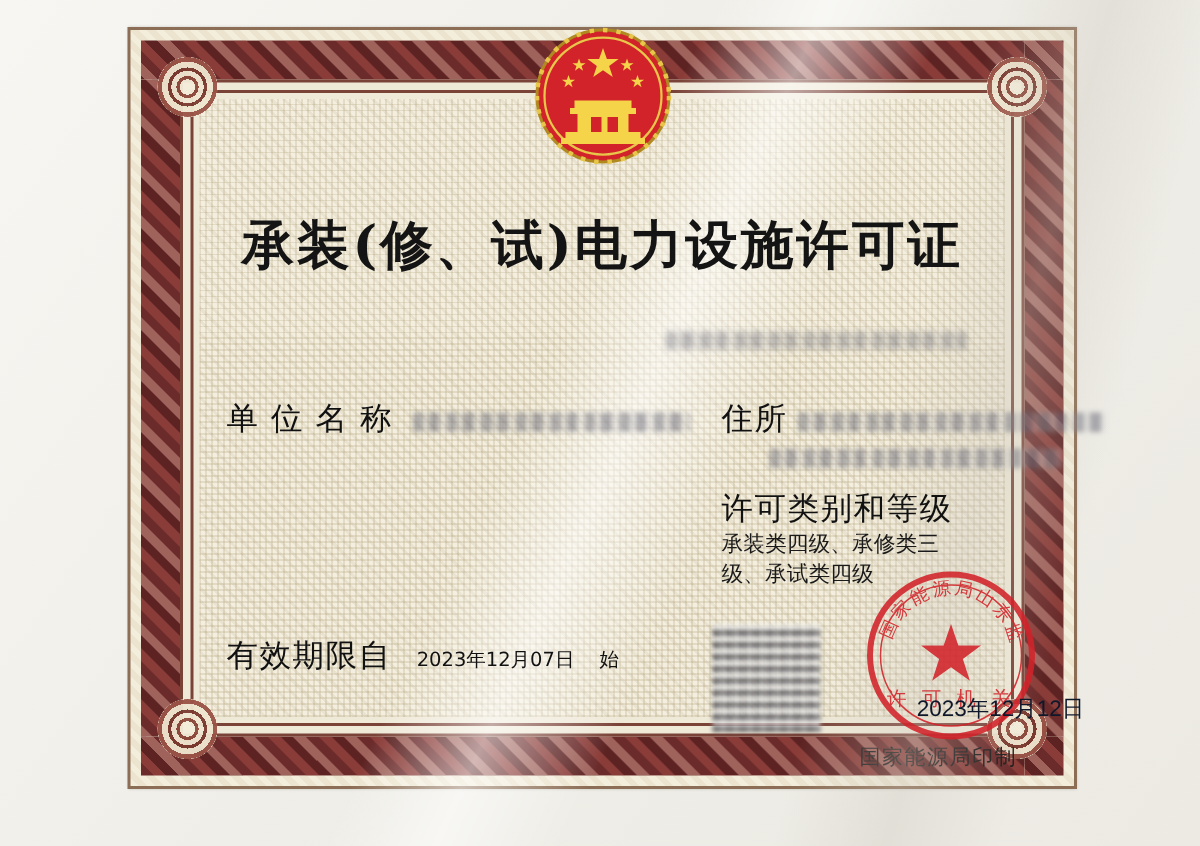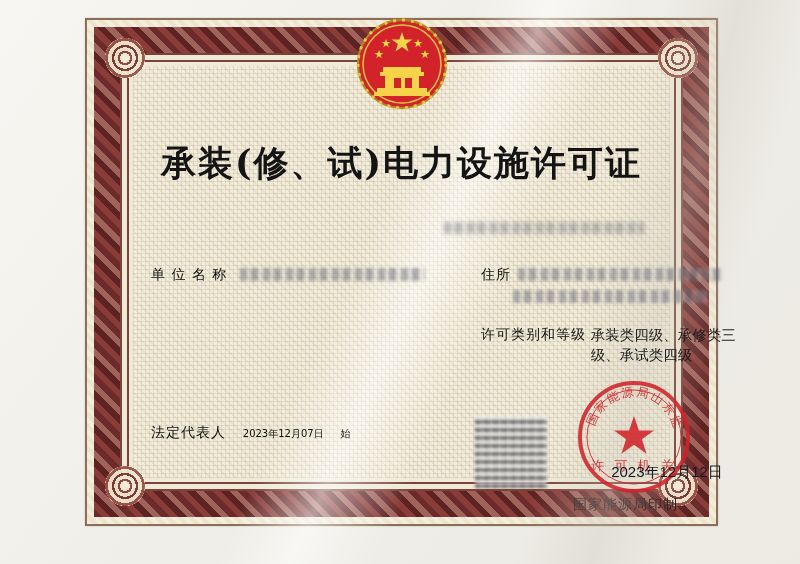--- a/index.html
+++ b/index.html
@@ -162,27 +162,27 @@
     opacity: .85;
   }
 
   .row {
     position: absolute;
     font-size: 15px;
     color: #1a1a1a;
     font-family: "DejaVu Sans", "Liberation Sans", sans-serif;
   }
   .lbl {
-    font-size: 14px;
+    font-size: 21px;
     color: #111;
     letter-spacing: 1px;
     white-space: nowrap;
   }
   .val {
-    font-size: 10px;
+    font-size: 13px;
     color: #111;
   }
 
   
   #r-unitname { left: 6px;  top: 187px; }
   #r-legal    { left: 6px;  top: 247px; }
   #r-credit   { left: 6px;  top: 307px; }
   #r-valid    { left: 6px;  top: 345px; }
   #r-valid2   { left: 30px; top: 382px; }
 
@@ -295,21 +295,21 @@
       </div>
 
       <div class="row" id="r-unitname">
         <span class="lbl">单 位 名 称</span>
         <span class="redact" style="width:185px;height:13px;margin-left:8px;">山东某某电力工程有限公司(已打码)</span>
       </div>
 
 
 
       <div class="row" id="r-valid">
-        <span class="lbl">法定代表人</span>
+        <span class="lbl">有效期限自</span>
         <span class="val" style="margin-left:12px;">2023年12月07日</span>
         <span class="val" style="margin-left:12px;">始</span>
       </div>
 
 
       <div class="row" id="r-cat">
         <span class="lbl">许可类别和等级</span>
         <span class="cat-value">承装类四级、承修类三级、承试类四级</span>
       </div>
 

